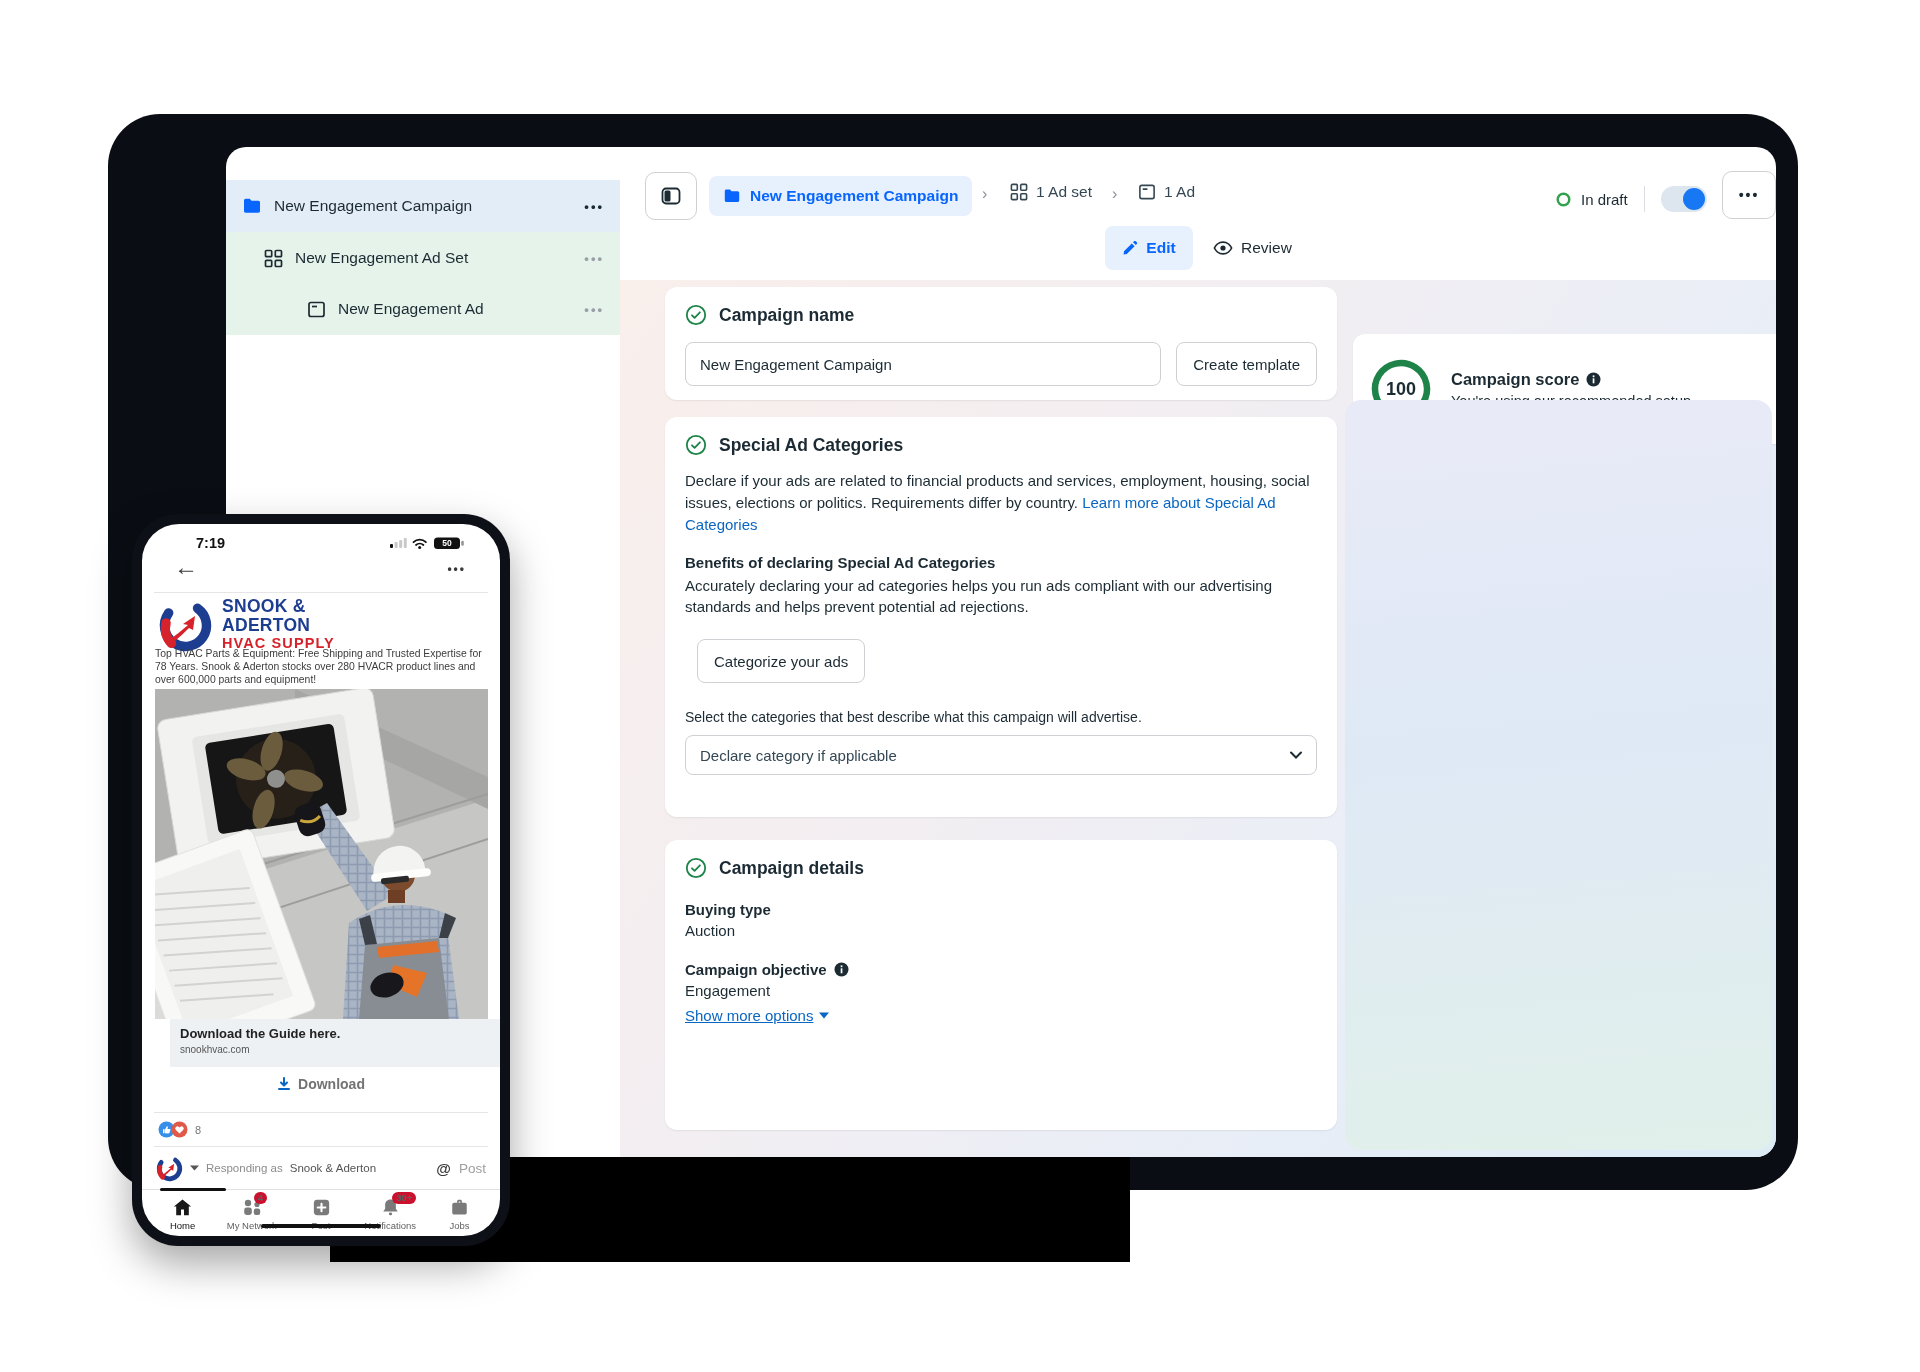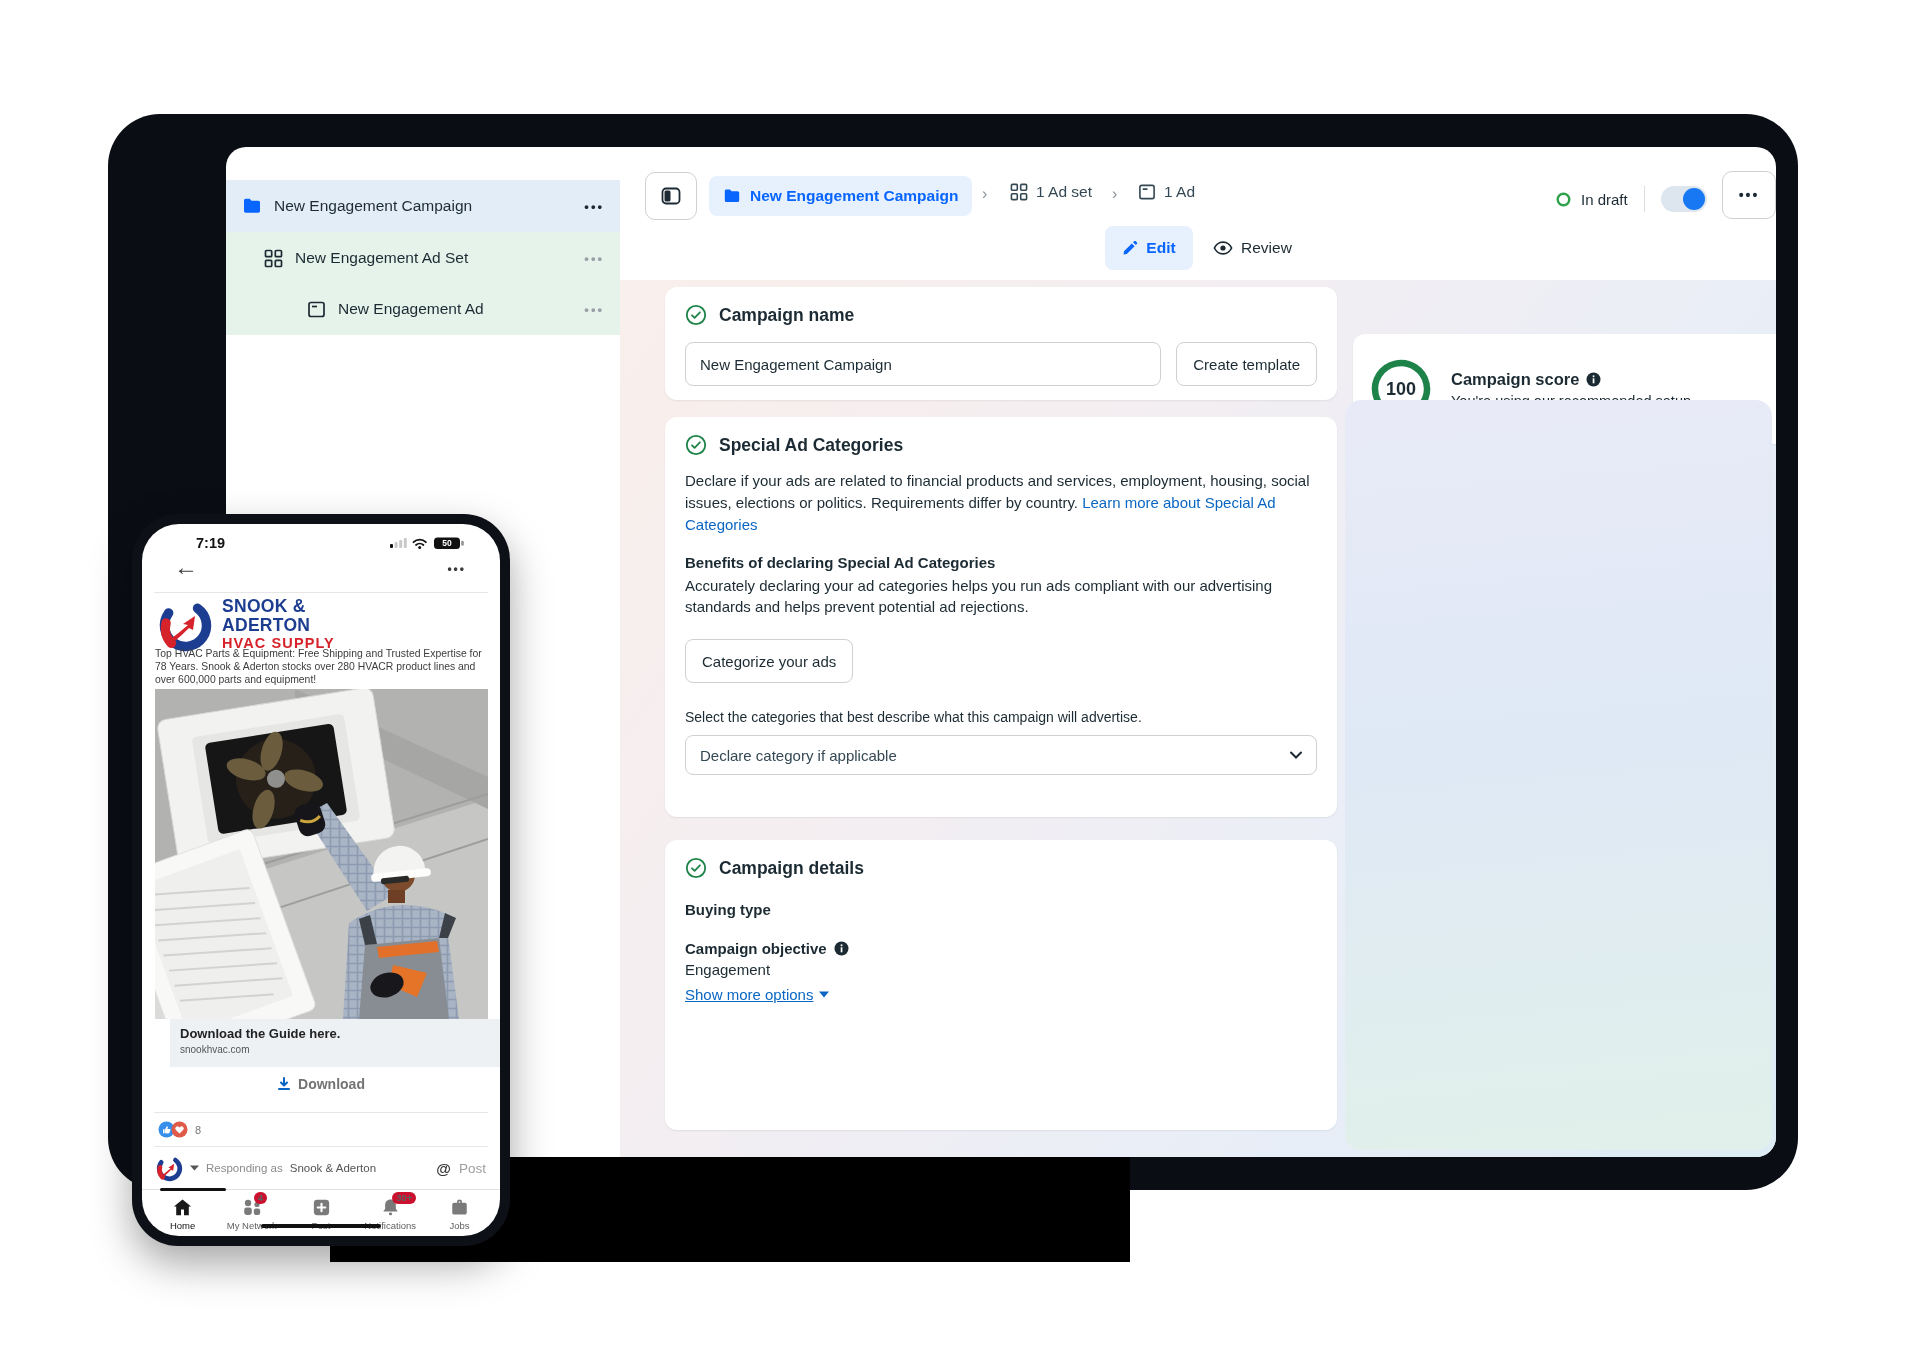--- a/index.html
+++ b/index.html
@@ -43,21 +43,21 @@
   .c1{left:45px;top:7px;width:672px;height:113px;}
   .c2{left:45px;top:137px;width:672px;height:400px;}
   .c3{left:45px;top:560px;width:672px;height:290px;}
   .name-row{display:flex;gap:15px;margin-top:16px;}
   .text-input{flex:1;height:44px;border:1px solid #ced0d4;border-radius:8px;padding:0 14px;font-size:15px;color:#1c2b33;outline:none;}
   .btn{height:44px;border:1px solid #ced0d4;background:#fff;border-radius:8px;padding:0 16px;font-size:15px;font-weight:500;color:#1c2b33;display:inline-flex;align-items:center;}
   .para{font-size:15px;line-height:22px;margin:14px 0 18px;width:648px;}
   .para a{color:#0a66c2;text-decoration:none;}
   .subhead{font-size:15px;font-weight:bold;margin:0 0 4px;}
   .para2{font-size:15px;line-height:21px;margin:0 0 22px;width:625px;}
-  .cat-btn{margin:0 0 26px;}
+  .cat-btn{margin:0 12px 26px;}
   .cat-label{font-size:15px;font-weight:bold;margin:0 0 3px;}
   .cat-desc{font-size:14px;margin:0 0 10px;color:#1c2b33;}
   .select{width:632px;height:40px;border:1px solid #ced0d4;border-radius:8px;display:flex;align-items:center;padding:0 14px;font-size:15px;color:#344854;}
   .select .caret{margin-left:auto;}
   .kv-label{font-size:15px;font-weight:bold;margin:22px 0 4px;display:flex;align-items:center;gap:7px;}
   .kv-val{font-size:15px;margin:0 0 4px;}
   .link-more{font-size:15px;color:#0a66c2;display:inline-flex;align-items:center;gap:6px;margin-top:4px;}
 
   .score-card{left:733px;top:7px;width:443px;height:110px;display:flex;align-items:center;gap:18px;padding:17px 16px;margin-top:47px;}
   .gauge{position:relative;width:64px;height:64px;flex:0 0 64px;}
@@ -241,20 +241,21 @@
 
       <div class="card c3">
         <div class="card-head">
           <svg width="22" height="22" viewBox="0 0 22 22">
               <circle cx="11" cy="11" r="9.2" fill="none" stroke="#1d8348" stroke-width="1.8"></circle>
               <path d="M7 11.3l2.6 2.6 5.3-5.6" fill="none" stroke="#1d8348" stroke-width="1.8" stroke-linecap="round" stroke-linejoin="round"></path>
             </svg>
           <span>Campaign details</span>
         </div>
         <div class="kv-label">Buying type</div>
+        <div class="kv-val">Auction</div>
         <div class="kv-label">
           <span>Campaign objective</span>
           <svg width="15" height="15" viewBox="0 0 15 15">
               <circle cx="7.5" cy="7.5" r="7" fill="#1c2b33"></circle>
               <rect x="6.7" y="6.3" width="1.7" height="5" fill="#fff"></rect>
               <rect x="6.7" y="3.4" width="1.7" height="1.8" fill="#fff"></rect>
             </svg>
         </div>
         <div class="kv-val">Engagement</div>
         <a href="#" class="link-more">

